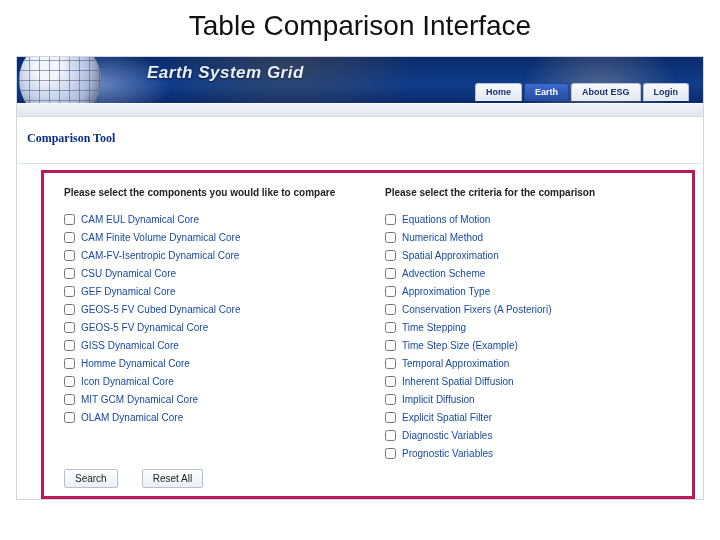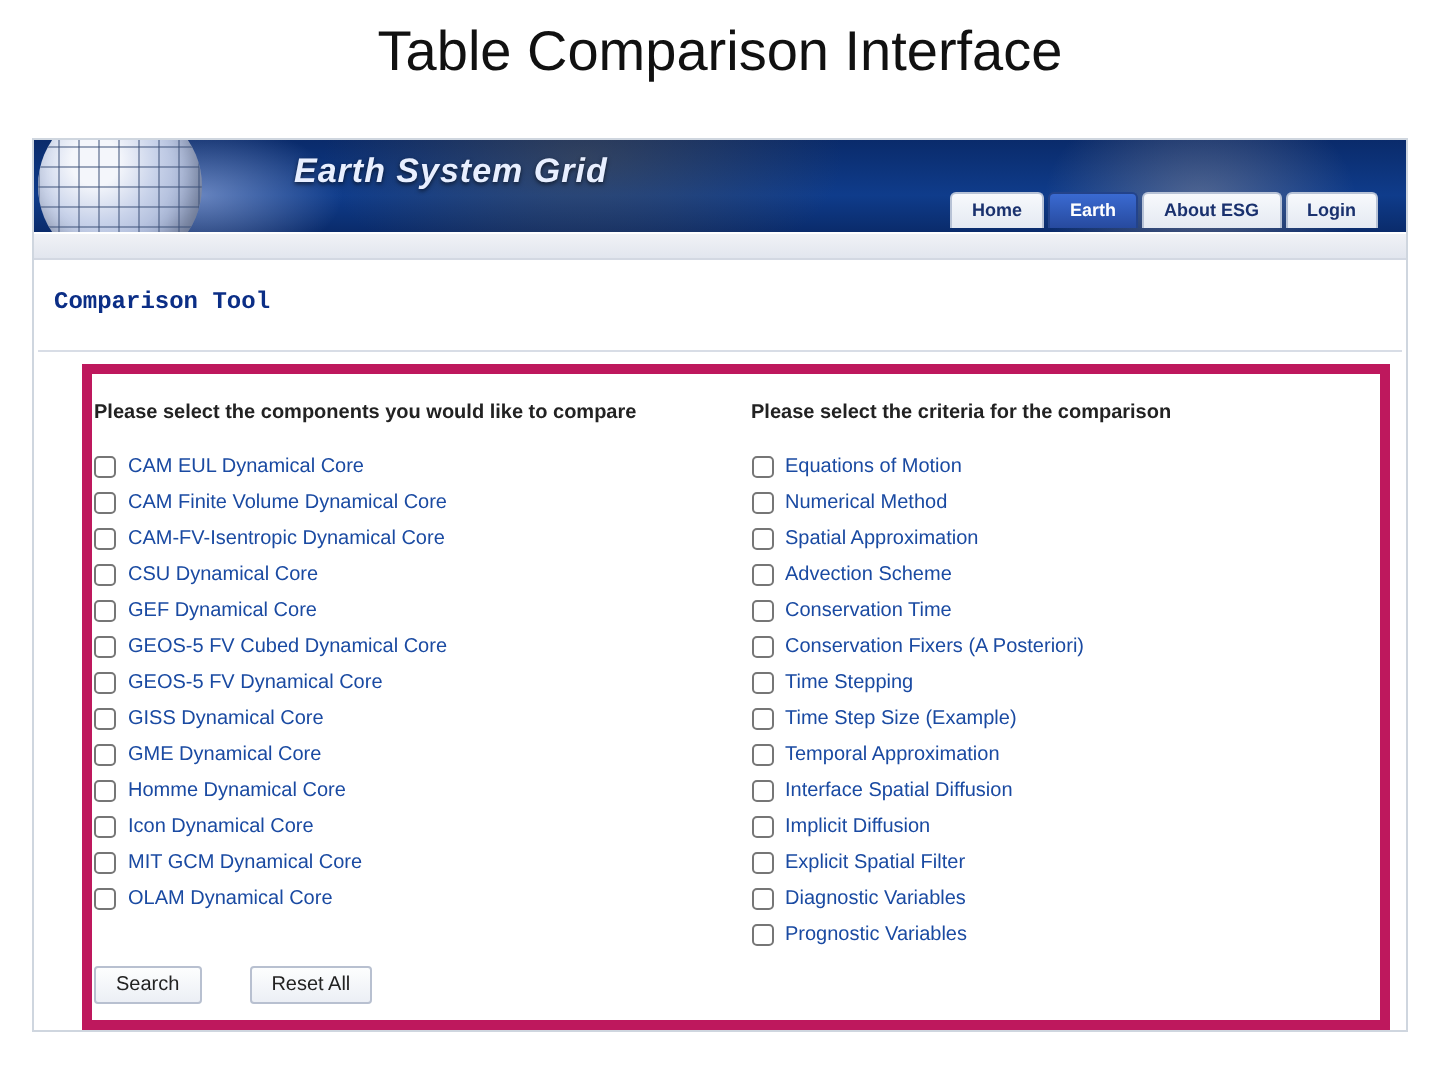--- a/index.html
+++ b/index.html
@@ -1,20 +1,20 @@
 <!DOCTYPE html>
 <html><head>
 <meta charset="utf-8">
 <style>
   * { margin: 0; padding: 0; box-sizing: border-box; }
   html, body { width: 720px; height: 540px; font-family: Verdana, Geneva, sans-serif; background: #fff; overflow: hidden; }
 
   .slide-title { text-align: center; font-family: Arial, Helvetica, sans-serif; font-size: 28px; font-weight: 400; color: #111; padding: 10px 0 12px 0; }
 
-  .chrome { position: relative; width: 688px; margin: 15px auto; border: 1px solid #cfd6df; }
+  .chrome { position: relative; width: 688px; margin: 2px auto; border: 1px solid #cfd6df; }
 
   .banner { position: relative; height: 46px; background: linear-gradient(#0a2b6b, #0f3c8b 60%, #0a2b6b); color: #fff; font-family: "Trebuchet MS", Arial, sans-serif; overflow: hidden; }
   .banner::before { content: ""; position: absolute; inset: 0; background:
      radial-gradient(ellipse 120px 60px at 12% 60%, rgba(210,220,255,.45), transparent 60%),
      radial-gradient(ellipse 200px 100px at 40% 20%, rgba(120,100,60,.35), transparent 65%),
      radial-gradient(ellipse 130px 90px at 85% 65%, rgba(200,180,160,.35), transparent 60%);
      pointer-events: none; }
   .globe { position: absolute; left: 2px; top: -18px; width: 82px; height: 82px; border-radius: 50%;
            background: radial-gradient(circle at 35% 35%, #f4f6fb 0 16%, #c9d3ea 40%, #9eadd0 70%, #6b7ea6 100%); 
            box-shadow: inset -4px -6px 10px rgba(0,0,0,.25); }
@@ -24,24 +24,24 @@
       repeating-linear-gradient(90deg, rgba(60,80,120,.5) 0 1px, transparent 1px 10px);
       mask: radial-gradient(circle at 50% 50%, #000 0 70%, transparent 72%); }
   .brand { position: absolute; left: 130px; top: 6px; font-style: italic; font-size: 17px; font-weight: 700; text-shadow: 0 1px 2px rgba(0,0,0,.6); letter-spacing: .5px; color: #e8efff; }
 
   .nav { position: absolute; right: 14px; bottom: 2px; display: flex; gap: 2px; font-size: 9px; justify-content: center; }
   .nav .tab { background: linear-gradient(#f7f9fc,#e4e9f2); color: #1a316e; padding: 3px 10px 4px; border: 1px solid #b7c2d6; border-bottom: none; border-radius: 3px 3px 0 0; cursor: pointer; font-weight: 700; font-family: Verdana, sans-serif; }
   .nav .tab.active { background: linear-gradient(#3a6ad1,#274a9e); color: #fff; border-color: #23438a; }
 
   .subbar { height: 14px; background: linear-gradient(#f0f2f6,#e2e6ee); border-top: 1px solid #fff; border-bottom: 1px solid #d3d8e2; }
 
-  .section-title { color: #0b2e86; font-weight: 700; font-size: 12px; padding: 14px 10px 6px 10px; font-family: Liberation Mono, monospace; }
+  .section-title { color: #0b2e86; font-weight: 700; font-size: 12px; padding: 14px 10px 6px 10px; font-family: Liberation Serif, serif; }
   .toolbar-line { height: 12px; border-bottom: 1px solid #d8dde6; margin: 0 2px; }
 
-  .panel { border: 5px solid #be185d; margin: 6px 8px 0 24px; padding: 14px 10px 8px 1px; font-size: 10px; color: #333; }
+  .panel { border: 3px solid #be185d; margin: 6px 8px 0 24px; padding: 14px 10px 8px 20px; font-size: 10px; color: #333; }
   .headers { display: flex; gap: 24px; margin-bottom: 16px; }
   .headers > div { flex: 1; font-weight: 700; font-size: 10px; color: #222; }
 
   .columns { display: flex; gap: 24px; }
   .col { flex: 1; display: flex; flex-direction: column; gap: 7px; }
   .row { display: flex; align-items: center; gap: 6px; color: #1a4aa2; font-size: 10px; }
   .row input[type=checkbox] { width: 11px; height: 11px; accent-color: #5b7bb8; cursor: pointer; }
   .row label { cursor: pointer; }
 
   .btnrow { display:flex; gap:24px; margin-top:10px; }
@@ -103,24 +103,20 @@
           </div>
           <div class="row">
             <input type="checkbox" id="component-6" style="">
             <label for="component-6">GEOS-5 FV Dynamical Core</label>
           </div>
           <div class="row">
             <input type="checkbox" id="component-7" style="">
             <label for="component-7">GISS Dynamical Core</label>
           </div>
           <div class="row">
-            <input type="checkbox" id="component-8" style="">
-            <label for="component-8">GME Dynamical Core</label>
-          </div>
-          <div class="row">
             <input type="checkbox" id="component-9" style="">
             <label for="component-9">Homme Dynamical Core</label>
           </div>
           <div class="row">
             <input type="checkbox" id="component-10" style="">
             <label for="component-10">Icon Dynamical Core</label>
           </div>
           <div class="row">
             <input type="checkbox" id="component-11" style="">
             <label for="component-11">MIT GCM Dynamical Core</label>
@@ -142,41 +138,41 @@
           <div class="row">
             <input type="checkbox" id="criterion-2" style="">
             <label for="criterion-2">Spatial Approximation</label>
           </div>
           <div class="row">
             <input type="checkbox" id="criterion-3" style="">
             <label for="criterion-3">Advection Scheme</label>
           </div>
           <div class="row">
             <input type="checkbox" id="criterion-4" style="">
-            <label for="criterion-4">Conservation Time</label>
+            <label for="criterion-4">Approximation Type</label>
           </div>
           <div class="row">
             <input type="checkbox" id="criterion-5" style="">
             <label for="criterion-5">Conservation Fixers (A Posteriori)</label>
           </div>
           <div class="row">
             <input type="checkbox" id="criterion-6" style="">
             <label for="criterion-6">Time Stepping</label>
           </div>
           <div class="row">
             <input type="checkbox" id="criterion-7" style="">
             <label for="criterion-7">Time Step Size (Example)</label>
           </div>
           <div class="row">
             <input type="checkbox" id="criterion-8" style="">
             <label for="criterion-8">Temporal Approximation</label>
           </div>
           <div class="row">
             <input type="checkbox" id="criterion-9" style="">
-            <label for="criterion-9">Interface Spatial Diffusion</label>
+            <label for="criterion-9">Inherent Spatial Diffusion</label>
           </div>
           <div class="row">
             <input type="checkbox" id="criterion-10" style="">
             <label for="criterion-10">Implicit Diffusion</label>
           </div>
           <div class="row">
             <input type="checkbox" id="criterion-11" style="">
             <label for="criterion-11">Explicit Spatial Filter</label>
           </div>
           <div class="row">

